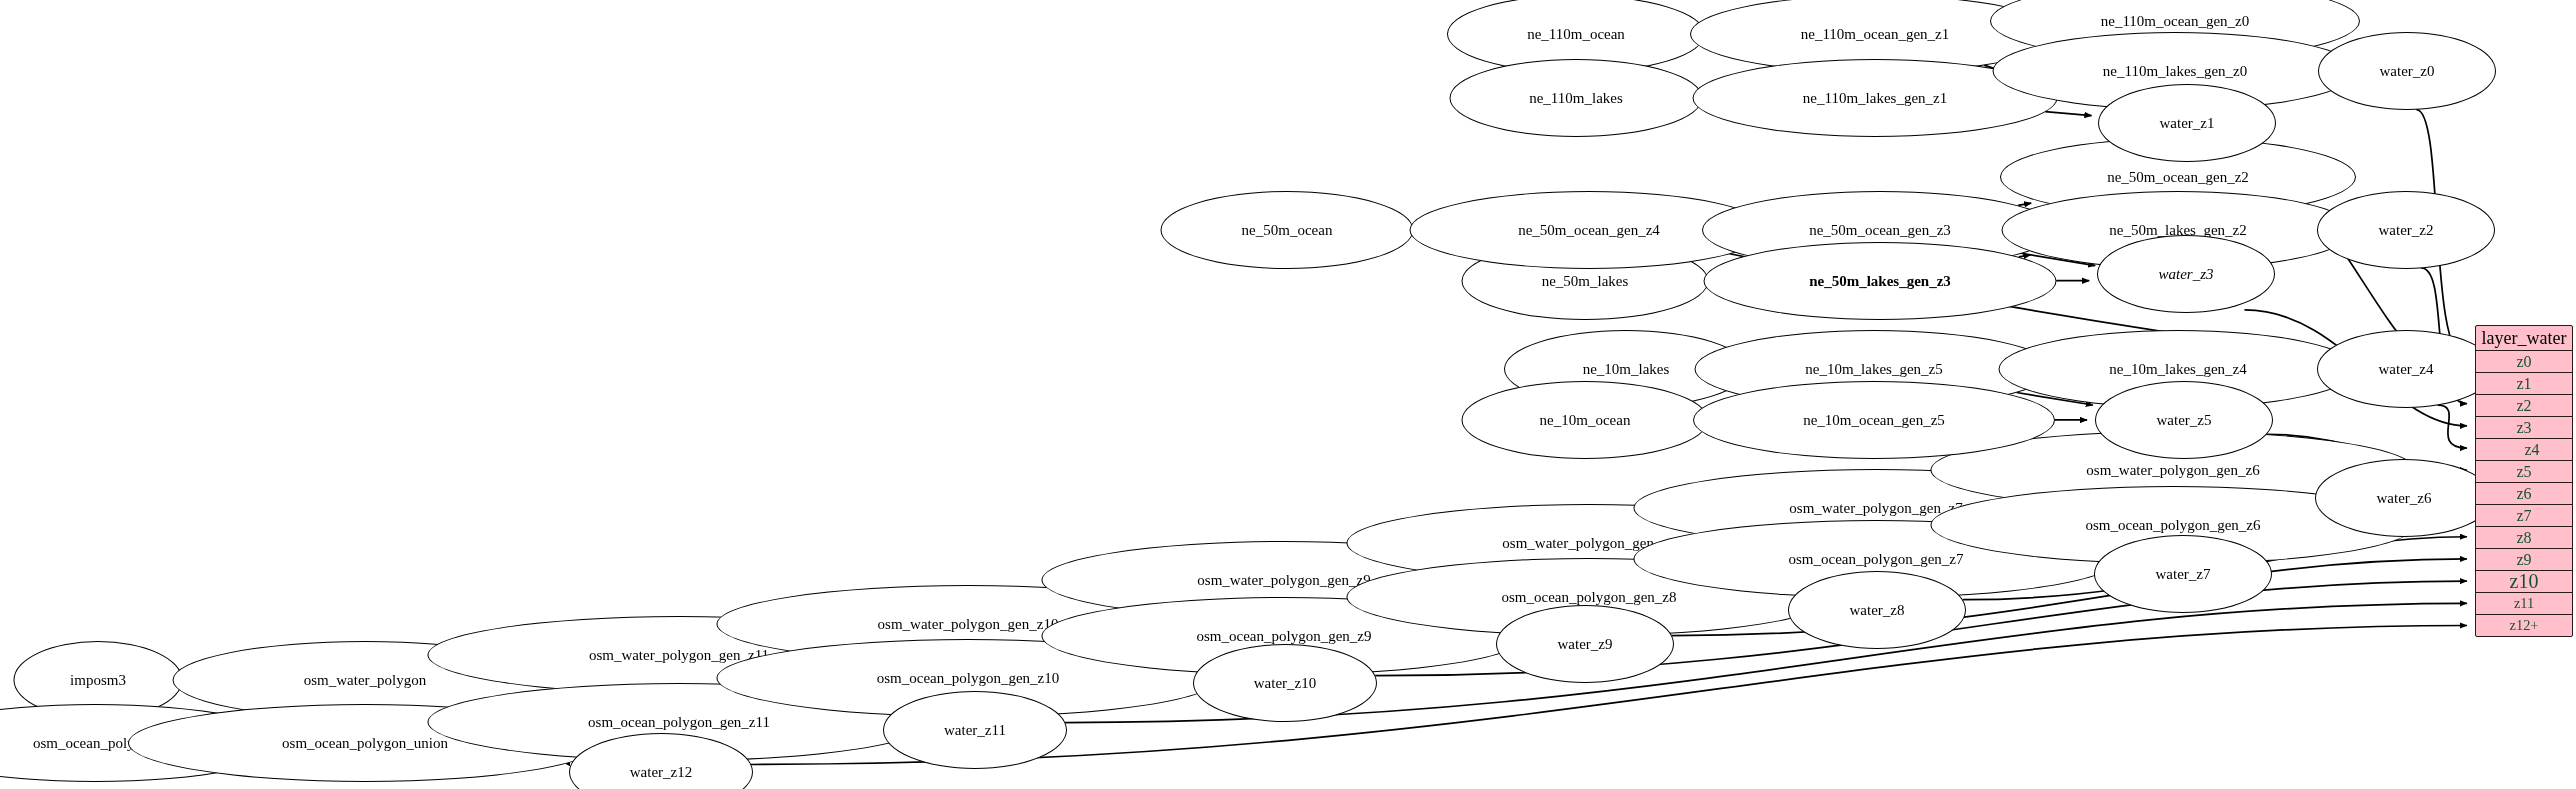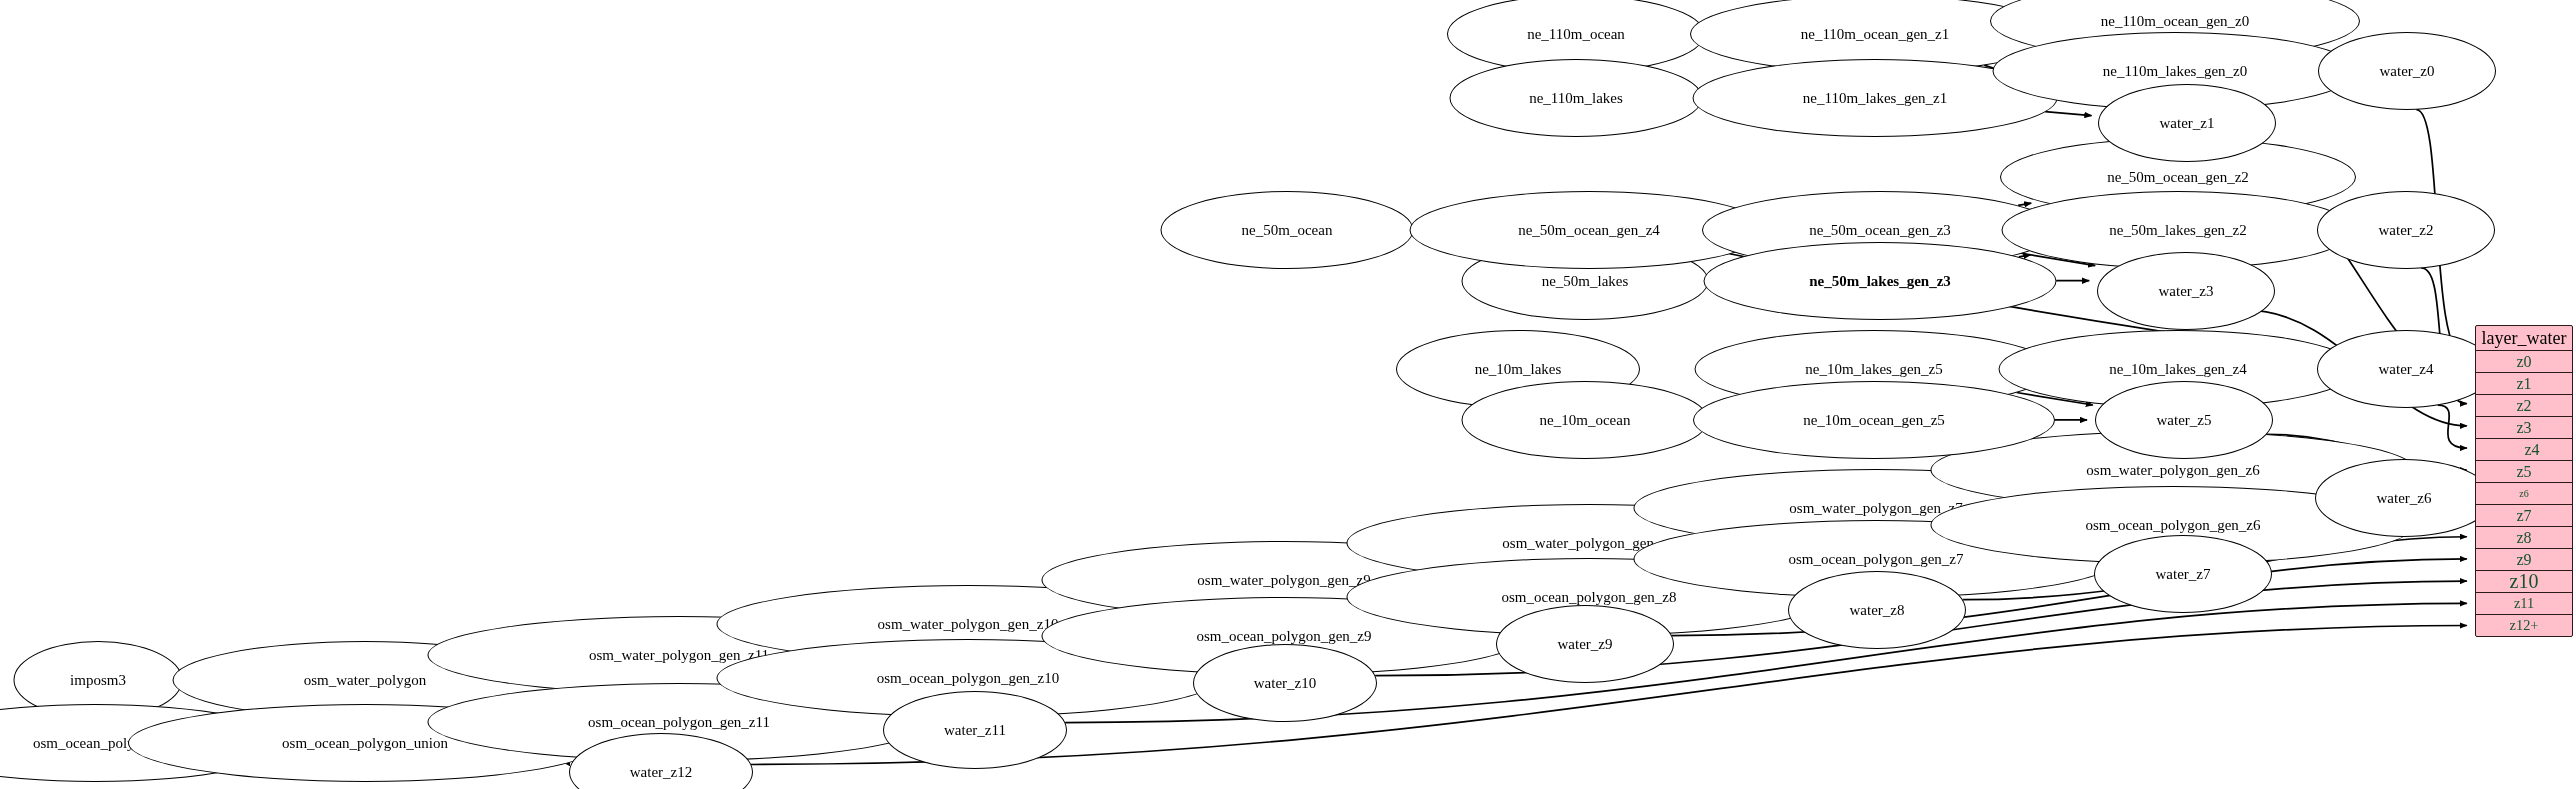--- a/index.html
+++ b/index.html
@@ -159,21 +159,21 @@
       </div>
       <div class="node" style="left: 2173px; top: 525px; width: 485px; height: 78px;">
         <span>osm_ocean_polygon_gen_z6</span>
       </div>
       <div class="node" style="left: 2183px; top: 574px; width: 178px; height: 78px;">
         <span>water_z7</span>
       </div>
       <div class="node" style="left: 2404px; top: 498px; width: 178px; height: 78px;">
         <span>water_z6</span>
       </div>
-      <div class="node" style="left: 1518px; top: 369px; width: 244px; height: 78px; text-align: right;">
+      <div class="node" style="left: 1626px; top: 369px; width: 244px; height: 78px; text-align: right;">
         <span>ne_10m_lakes</span>
       </div>
       <div class="node" style="left: 1585px; top: 420px; width: 247px; height: 78px;">
         <span>ne_10m_ocean</span>
       </div>
       <div class="node" style="left: 1874px; top: 369px; width: 359px; height: 78px;">
         <span>ne_10m_lakes_gen_z5</span>
       </div>
       <div class="node" style="left: 1874px; top: 420px; width: 362px; height: 78px;">
         <span>ne_10m_ocean_gen_z5</span>
@@ -201,21 +201,21 @@
       </div>
       <div class="node" style="left: 1880px; top: 281px; width: 353px; height: 78px; font-weight: bold;">
         <span>ne_50m_lakes_gen_z3</span>
       </div>
       <div class="node" style="left: 2178px; top: 177px; width: 356px; height: 78px;">
         <span>ne_50m_ocean_gen_z2</span>
       </div>
       <div class="node" style="left: 2178px; top: 230px; width: 353px; height: 78px;">
         <span>ne_50m_lakes_gen_z2</span>
       </div>
-      <div class="node" style="left: 2186px; top: 291px; width: 178px; height: 78px;">
+      <div class="node" style="left: 2186px; top: 274px; width: 178px; height: 78px; font-style: italic;">
         <span>water_z3</span>
       </div>
       <div class="node" style="left: 2406px; top: 230px; width: 178px; height: 78px;">
         <span>water_z2</span>
       </div>
       <div class="node" style="left: 1576px; top: 34px; width: 258px; height: 78px;">
         <span>ne_110m_ocean</span>
       </div>
       <div class="node" style="left: 1576px; top: 98px; width: 253px; height: 78px;">
         <span>ne_110m_lakes</span>
@@ -241,21 +241,21 @@
     </div>
 
   <div id="legend" style="left: 2475px; top: 325px; width: 98px; height: 312px;">
       <div class="lhead" style="height: 24px;">layer_water</div>
       <div class="lrow" style="height: 22px; font-size: 16px;">z0</div>
       <div class="lrow" style="height: 22px; font-size: 16px;">z1</div>
       <div class="lrow" style="height: 22px; font-size: 16px;">z2</div>
       <div class="lrow" style="height: 22px; font-size: 16px;">z3</div>
       <div class="lrow" style="height: 22px; font-size: 16px; padding-left: 16px;">z4</div>
       <div class="lrow" style="height: 22px; font-size: 16px;">z5</div>
-      <div class="lrow" style="height: 22px; font-size: 10px;">z6</div>
+      <div class="lrow" style="height: 22px; font-size: 16px;">z6</div>
       <div class="lrow" style="height: 22px; font-size: 16px;">z7</div>
       <div class="lrow" style="height: 22px; font-size: 16px;">z8</div>
       <div class="lrow" style="height: 22px; font-size: 16px;">z9</div>
       <div class="lrow" style="height: 22px; font-size: 20px;">z10</div>
       <div class="lrow" style="height: 22px; font-size: 14.4px;">z11</div>
       <div class="lrow" style="height: 22px; font-size: 14.4px;">z12+</div>
     </div>
 </div>
 
 

